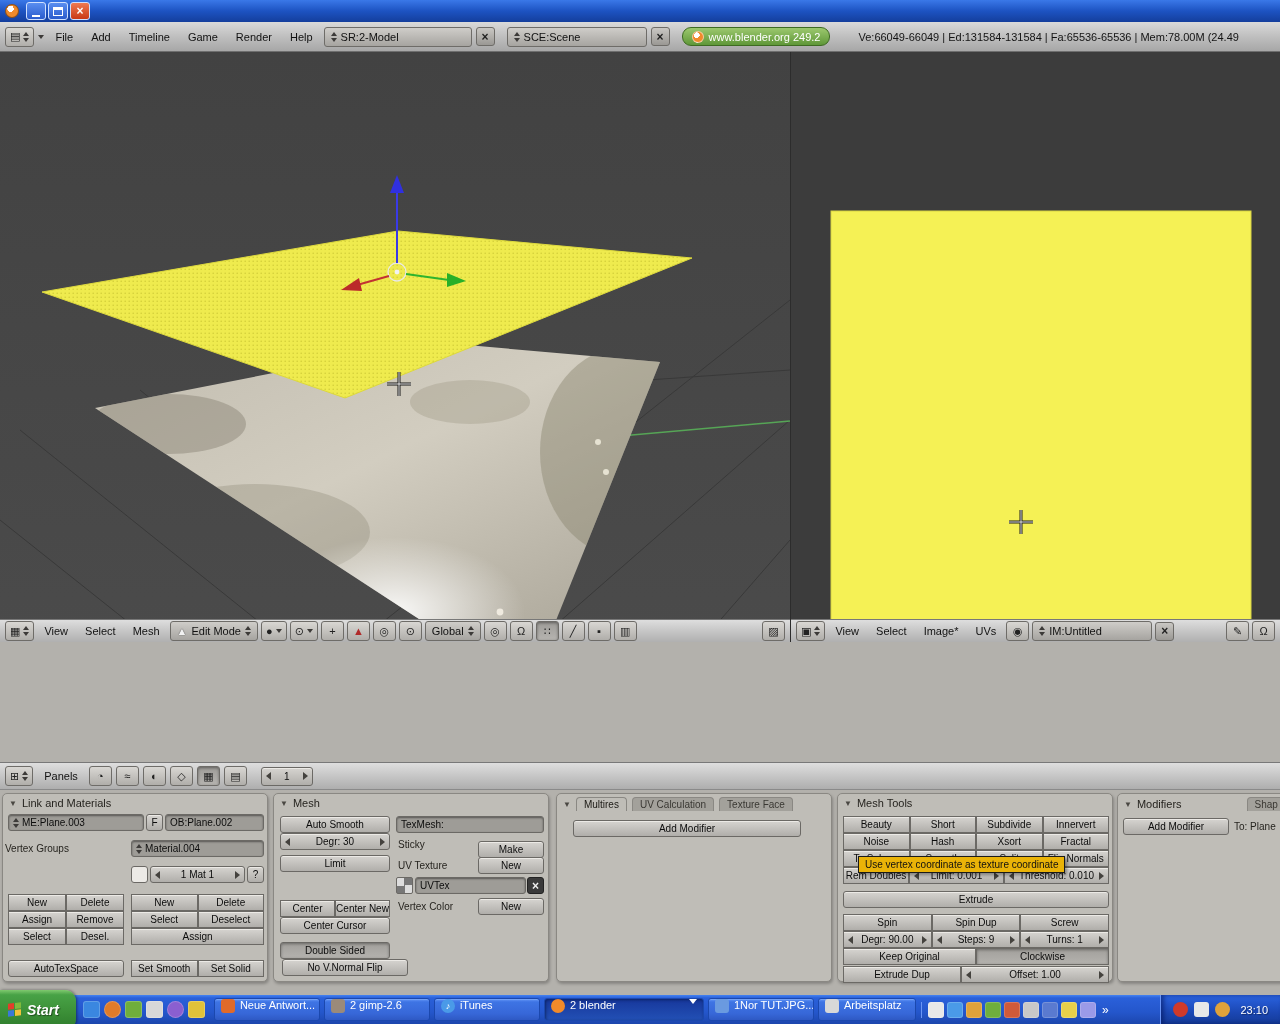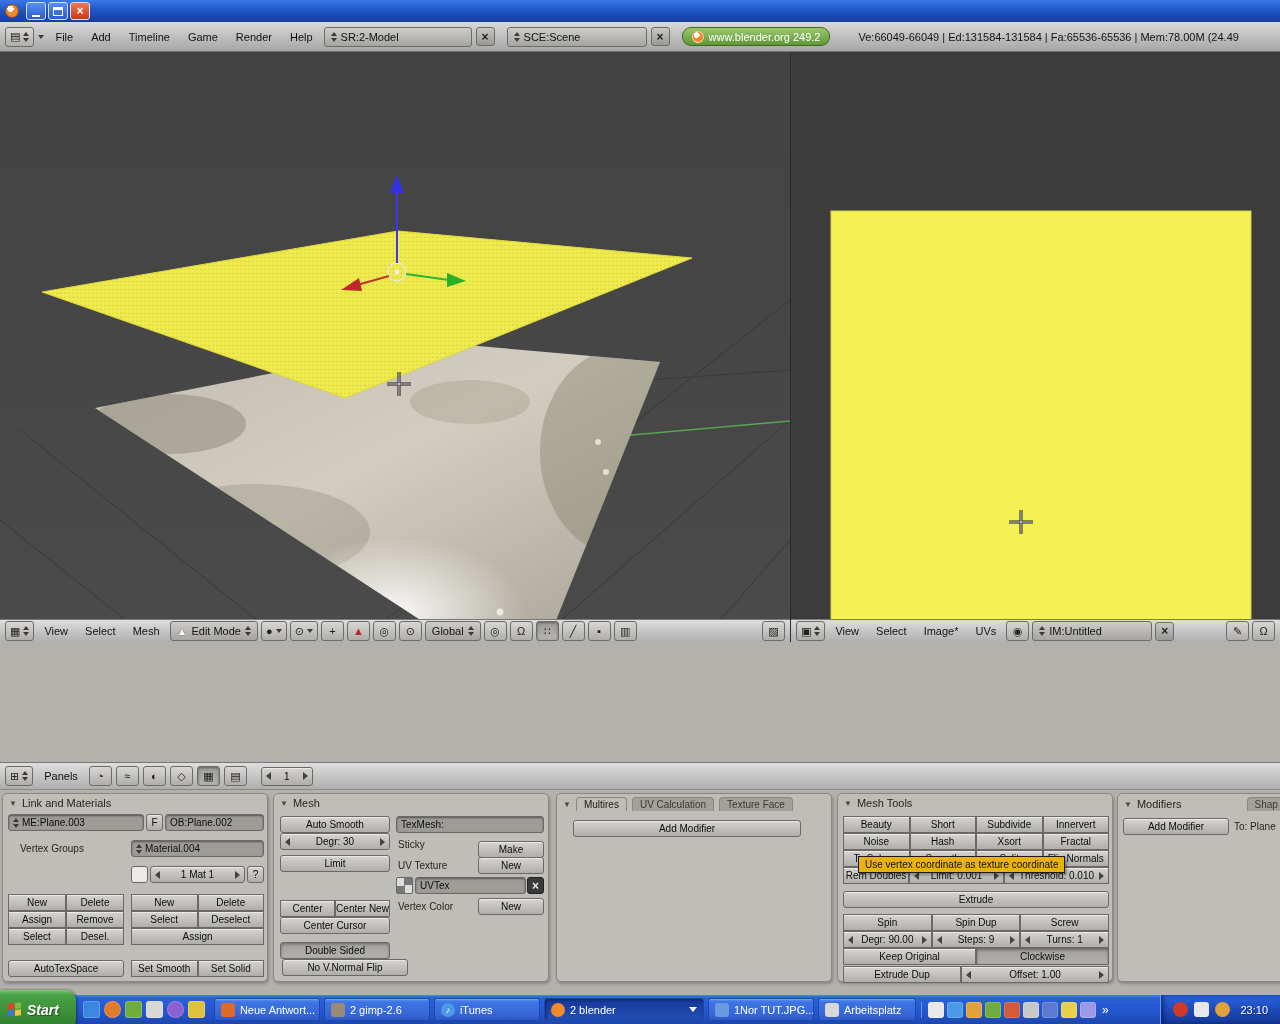--- a/index.html
+++ b/index.html
@@ -75,21 +75,21 @@
 .tooltip{position:absolute;left:858px;top:856px;height:17px;background:#eab308;border:1px solid #1a1a1a;display:flex;align-items:center;padding:0 6px;font-size:10px;color:#111;z-index:60;box-shadow:2px 2px 3px rgba(0,0,0,.35);white-space:nowrap}
 
 
 .taskbar{position:absolute;left:0;top:995px;width:1280px;height:29px;background:linear-gradient(180deg,#4583f2 0%,#2a60da 10%,#2456cb 60%,#1c46ad 100%);display:flex;align-items:center;z-index:80}
 .start{height:40px;padding:0 17px 0 8px;display:flex;align-items:center;gap:6px;color:#fff;font-weight:bold;font-style:italic;font-size:14px;background:linear-gradient(180deg,#7fc96f 0%,#48a246 12%,#3c9038 55%,#2d7a2b 100%);border-radius:0 11px 11px 0;box-shadow:1px 0 3px rgba(0,0,0,.45);text-shadow:1px 1px 1px #0007;flex:none}
 .winflag{display:grid;grid-template-columns:6px 6px;grid-template-rows:6px 6px;gap:1px;transform:skewY(-6deg)}
 .winflag i:nth-child(1){background:#e33e2b}.winflag i:nth-child(2){background:#7fba3d}
 .winflag i:nth-child(3){background:#3b78d8}.winflag i:nth-child(4){background:#f2c23a}
 .ql{display:flex;align-items:center;gap:4px;padding:0 7px;flex:none}
 .qli{width:17px;height:17px;border-radius:3px;border:1px solid #ffffff33;flex:none}
-.task{height:23px;margin:0 2px;border-radius:3px;border:1px solid #1b48ae;background:linear-gradient(180deg,#6597f7 0%,#3e74e4 14%,#3767d8 70%,#2e59c4 100%);box-shadow:inset 0 1px 0 #9cc0ff55;display:flex;align-items:center;gap:5px;padding:0 6px;color:#fff;font-size:11px;white-space:nowrap;overflow:hidden;flex:none}
+.task{height:23px;margin:0 2px;border-radius:3px;border:1px solid #1b48ae;background:linear-gradient(180deg,#6597f7 0%,#3e74e4 14%,#3767d8 70%,#2e59c4 100%);box-shadow:inset 0 1px 0 #9cc0ff55;display:flex;align-items:flex-start;gap:5px;padding:0 6px;color:#fff;font-size:11px;white-space:nowrap;overflow:hidden;flex:none}
 .task.active{background:linear-gradient(180deg,#17379b,#2250b5);box-shadow:inset 1px 1px 3px #00113788}
 .ticon{width:14px;height:14px;border-radius:3px;flex:none;display:flex;align-items:center;justify-content:center;font-size:9px;color:#fff}
 .tarrow{width:0;height:0;border-left:4px solid transparent;border-right:4px solid transparent;border-top:5px solid #fff;margin-left:auto;flex:none}
 .deskband{display:flex;align-items:center;gap:3px;padding:0 6px;border-left:1px solid #6a95f5;margin-left:3px;flex:none}
 .dbi{width:16px;height:16px;border-radius:3px;border:1px solid #ffffff2e;flex:none}
 .chev{color:#fff;font-size:12px;padding:0 3px}
 .tray{margin-left:auto;height:29px;background:linear-gradient(180deg,#2a63e0,#1b47b4 60%,#143a96);border-left:1px solid #6a95f5;display:flex;align-items:center;gap:6px;padding:0 12px;box-shadow:inset 3px 0 4px #00115588;flex:none}
 .tri16{width:15px;height:15px;border-radius:3px;flex:none}
 .clock{color:#fff;font-size:11px;margin-left:4px;text-shadow:1px 1px 1px #0006}
 </style>
@@ -408,21 +408,21 @@
               <i class="u"></i>
               <i class="d"></i>
             </span>
           <span>ME:Plane.003</span>
         </span>
         <span class="b" style="width:17px">F</span>
         <span class="tfld" style="flex:1">
             <span>OB:Plane.002</span>
           </span>
       </div>
-      <span class="lbl abs" style="left:17px;top:46px">Vertex Groups</span>
+      <span class="lbl abs" style="left:2px;top:46px">Vertex Groups</span>
       <div class="tfld abs" style="left:128px;top:46px;width:133px">
         <span class="spin">
             <i class="u"></i>
             <i class="d"></i>
           </span>
         <span>Material.004</span>
       </div>
       <div class="abs" style="left:128px;top:72px;width:133px;display:flex;gap:2px">
         <span class="swatch"></span>
         <span class="b num" style="flex:1">

